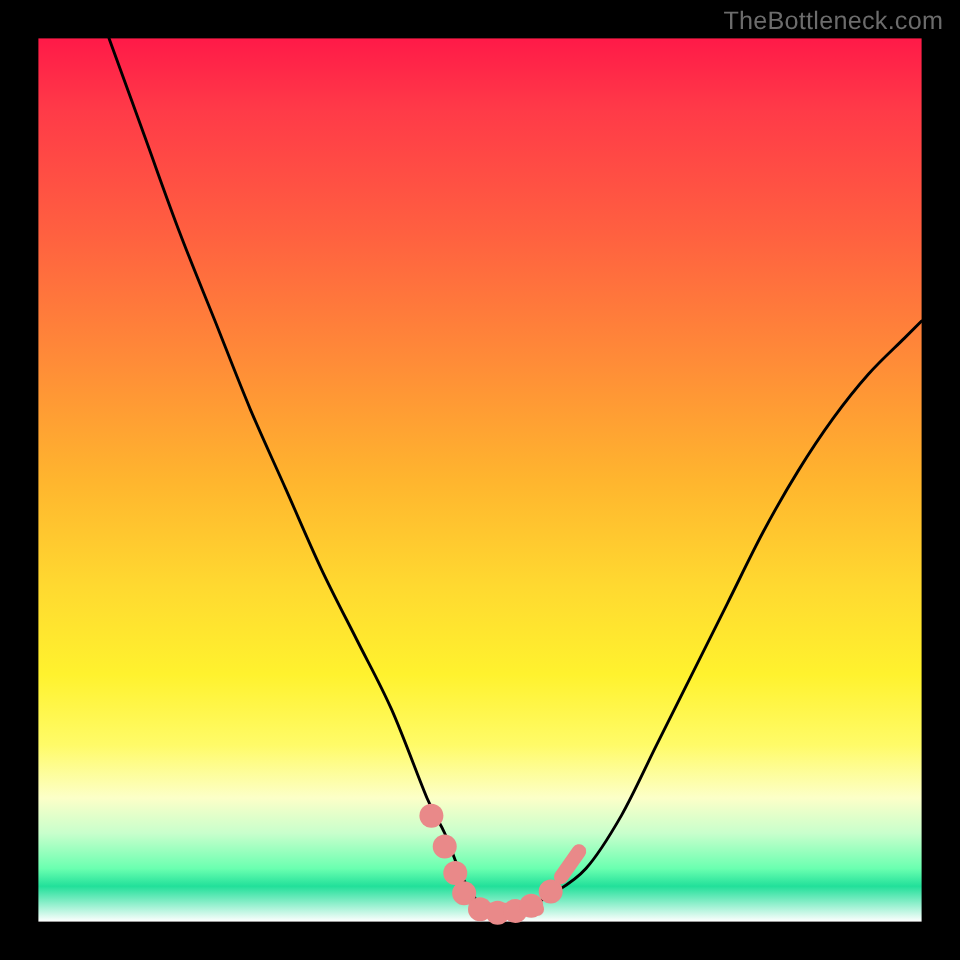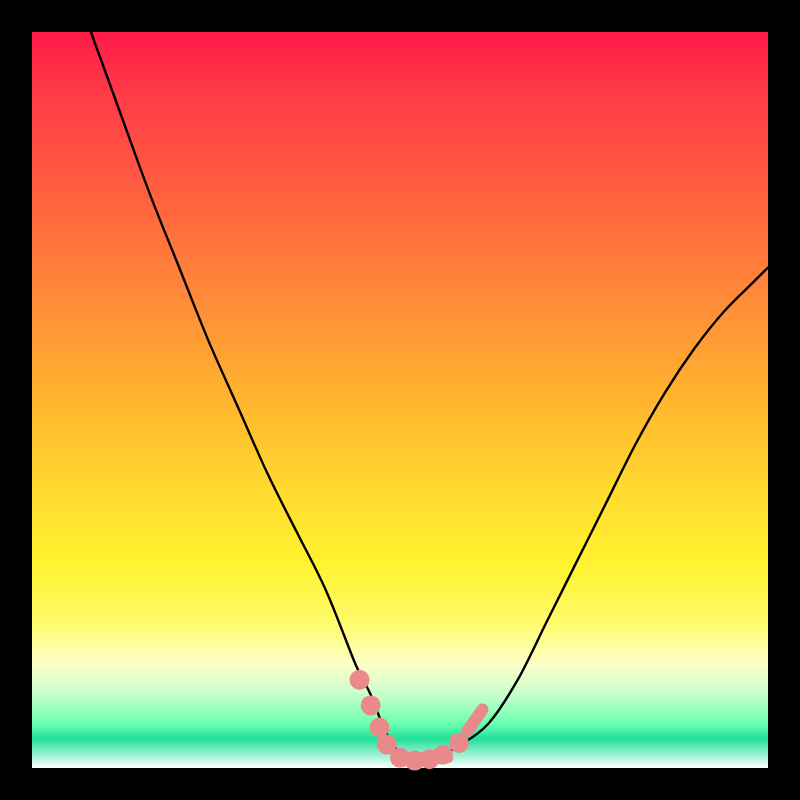--- a/index.html
+++ b/index.html
@@ -59,20 +59,21 @@
     top: 0;
     width: 736px;
     height: 736px;
     overflow: visible;
   }
 </style>
 </head>
 <body>
 
 <div class="frame">
+  <div class="watermark">TheBottleneck.com</div>
   <div class="plot">
     <svg class="curve" viewBox="0 0 736 736">
       <path id="curve-path" fill="none" stroke="#000000" stroke-width="2.4" stroke-linecap="round" d="M 58.9 0.0 C 63.8 13.5, 78.5 54.0, 88.3 81.0 C 98.1 107.9, 107.9 136.2, 117.8 161.9 C 127.6 187.7, 137.4 211.0, 147.2 235.5 C 157.0 260.1, 166.8 285.8, 176.6 309.1 C 186.5 332.4, 196.3 353.3, 206.1 375.4 C 215.9 397.4, 225.7 420.7, 235.5 441.6 C 245.3 462.5, 255.1 480.9, 265.0 500.5 C 274.8 520.1, 284.6 537.3, 294.4 559.4 C 304.2 581.4, 316.5 615.8, 323.8 633.0 C 331.2 650.1, 333.7 651.4, 338.6 662.4 C 343.5 673.4, 348.4 689.4, 353.3 699.2 C 358.2 709.0, 363.1 716.4, 368.0 721.3 C 372.9 726.2, 377.8 727.4, 382.7 728.6 C 387.6 729.9, 392.5 729.9, 397.4 728.6 C 402.3 727.4, 407.3 723.7, 412.2 721.3 C 417.1 718.8, 419.5 718.8, 426.9 713.9 C 434.2 709.0, 446.5 702.9, 456.3 691.8 C 466.1 680.8, 475.9 664.9, 485.8 647.7 C 495.6 630.5, 505.4 608.4, 515.2 588.8 C 525.0 569.2, 534.8 549.5, 544.6 529.9 C 554.5 510.3, 564.3 490.7, 574.1 471.0 C 583.9 451.4, 593.7 430.6, 603.5 412.2 C 613.3 393.8, 623.1 376.6, 633.0 360.6 C 642.8 344.7, 652.6 330.0, 662.4 316.5 C 672.2 303.0, 682.0 290.7, 691.8 279.7 C 701.7 268.6, 713.9 257.6, 721.3 250.2 C 728.6 242.9, 733.5 238.0, 736.0 235.5"></path>
       <g id="markers">
           <path d="M 364.32 725.696 L 415.84 725.696" stroke="#e98989" stroke-width="11" stroke-linecap="round"></path>
           <circle cx="327.5" cy="647.7" r="10.0" fill="#e98989"></circle>
           <circle cx="338.6" cy="673.4" r="10.0" fill="#e98989"></circle>
           <circle cx="347.4" cy="695.5" r="10.0" fill="#e98989"></circle>
           <circle cx="354.8" cy="712.4" r="10.0" fill="#e98989"></circle>
           <circle cx="368.0" cy="725.7" r="10.0" fill="#e98989"></circle>

